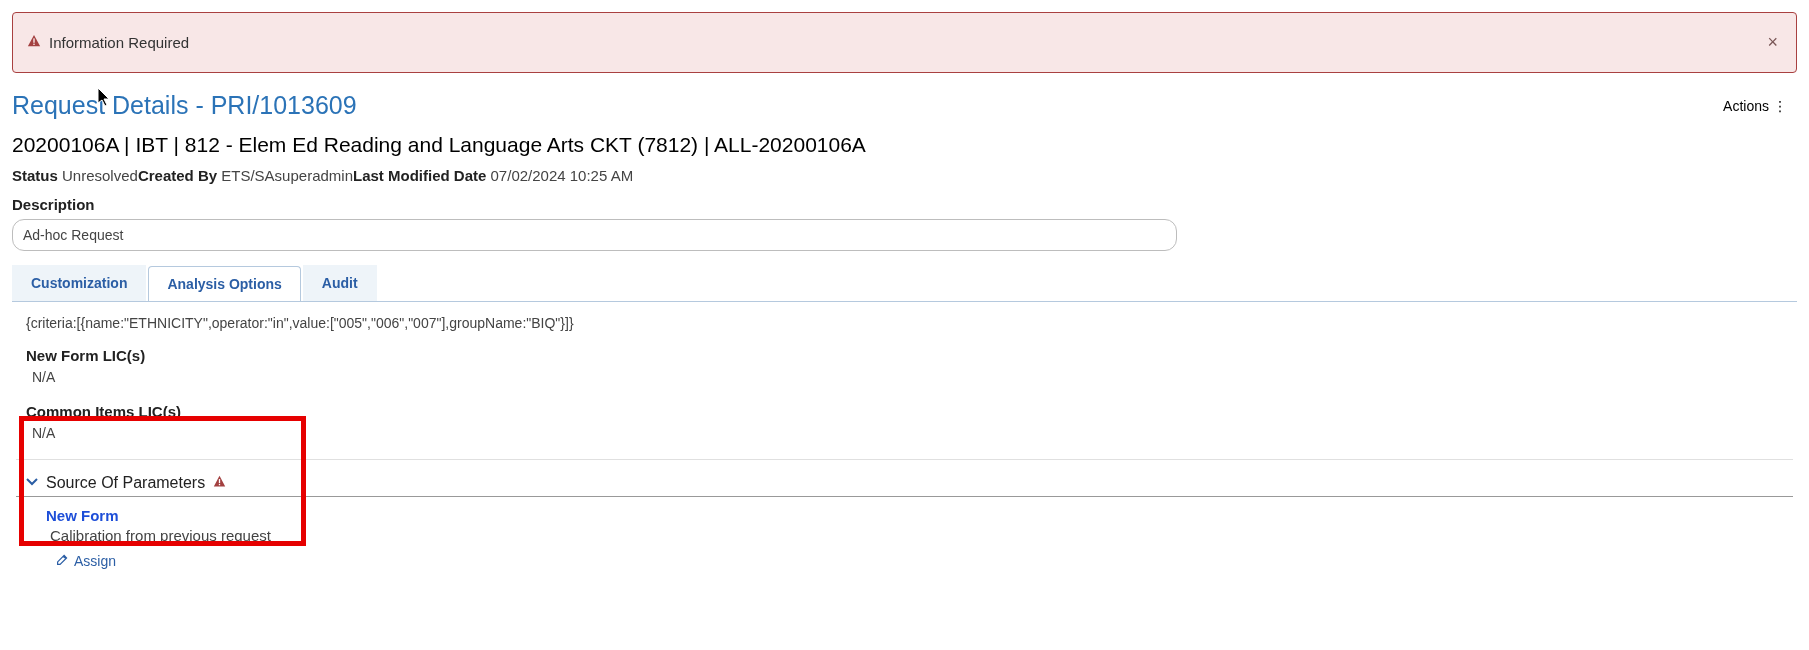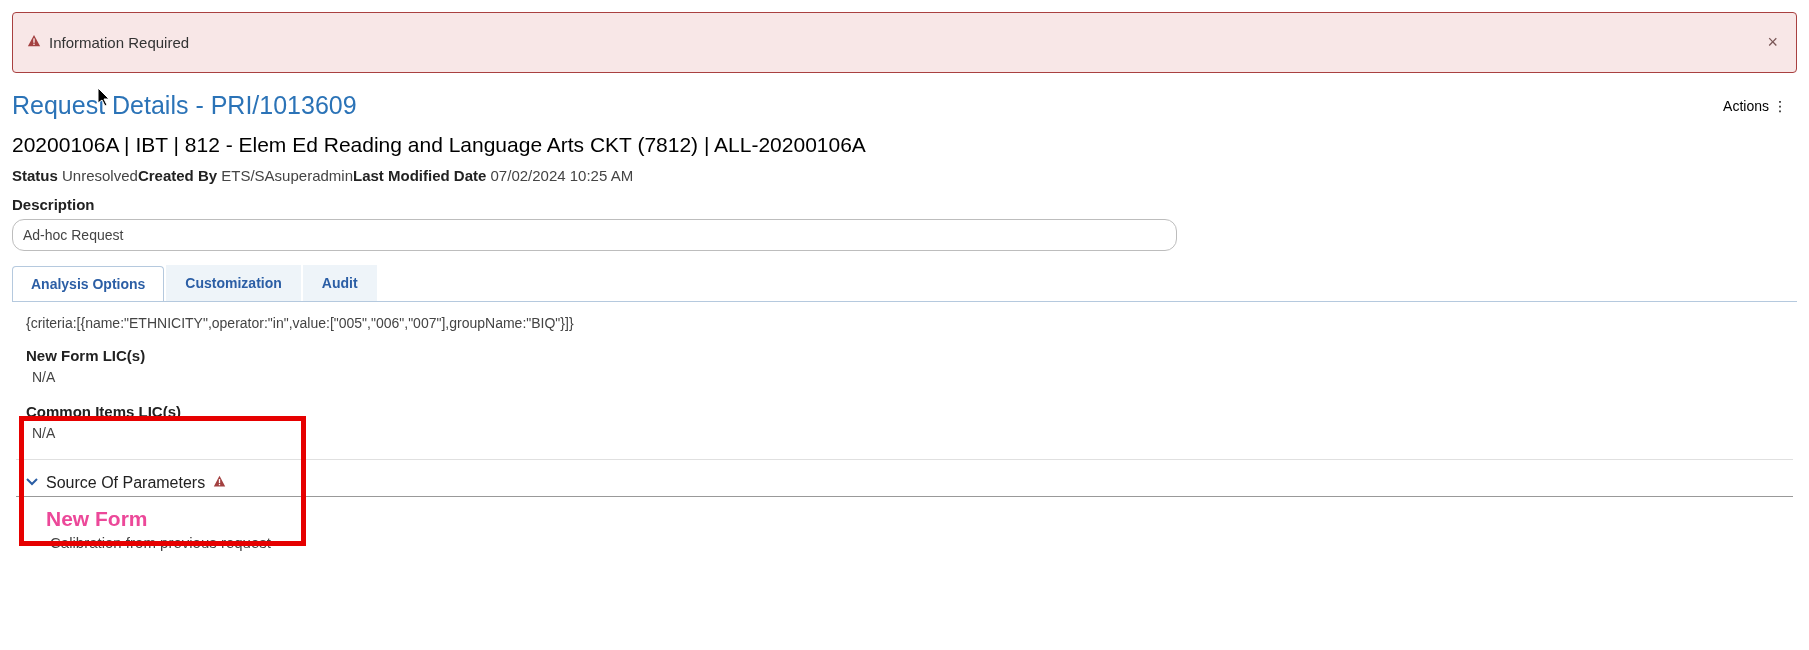--- a/index.html
+++ b/index.html
@@ -161,22 +161,22 @@
   .chevron-icon {
     color: #2b5ea5;
     font-size: 13px;
   }
   .warn-icon-small {
     color: #a34040;
     font-size: 14px;
   }
   .sub-field-label {
     font-weight: bold;
-    font-size: 21px;
-    color: #ec4899;
+    font-size: 15px;
+    color: #1d4ed8;
     padding: 4px 10px 0 30px;
   }
   .sub-field-value {
     color: #444;
     font-size: 15px;
     padding: 3px 10px 6px 34px;
   }
   .assign-link {
     display: flex;
     align-items: center;
@@ -247,22 +247,22 @@
     <span class="meta-label">Last Modified Date</span>
     <span> </span>
     <span class="meta-value">07/02/2024 10:25 AM</span>
   </div>
 </div>
 
 <div class="description-label">Description</div>
 <input class="description-input" type="text" value="Ad-hoc Request" style="">
 
 <div class="tabs">
+  <div class="tab">Customization</div>
   <div class="tab active">Analysis Options</div>
-  <div class="tab">Customization</div>
   <div class="tab">Audit</div>
 </div>
 
 <div class="tab-panel">
   <div class="criteria-line">{criteria:[{name:"ETHNICITY",operator:"in",value:["005","006","007"],groupName:"BIQ"}]}</div>
 
   <div class="field-label">New Form LIC(s)</div>
   <div class="field-value">N/A</div>
 
   <div class="field-label">Common Items LIC(s)</div>
@@ -282,19 +282,27 @@
           <path fill="#a34040" d="M8 1 L15 14 H1 Z"></path>
           <rect x="7.2" y="5" width="1.6" height="5" fill="#fff"></rect>
           <rect x="7.2" y="11" width="1.6" height="1.6" fill="#fff"></rect>
         </svg>
     </span>
   </div>
 
   <div class="sub-field-label">New Form</div>
   <div class="sub-field-value">Calibration from previous request</div>
 
+  <div class="assign-link">
+    <span class="edit-icon">
+      <svg width="13" height="13" viewBox="0 0 16 16">
+          <path fill="none" stroke="#2b5ea5" stroke-width="1.5" d="M2 14 L2 11 L10 3 L13 6 L5 14 Z M9 4 L12 7"></path>
+        </svg>
+    </span>
+    <span>Assign</span>
+  </div>
 </div>
 
 <div class="highlight-box" style="left:19px; top:416px; width:287px; height:130px;"></div>
 
 <svg class="cursor-svg" style="left:98px; top:88px;" viewBox="0 0 16 20">
   <path d="M0 0 L0 15 L4 12 L7 18 L9 17 L6 11 L11 11 Z" fill="#000" stroke="#fff" stroke-width="1"></path>
 </svg>
 
 </body></html>

